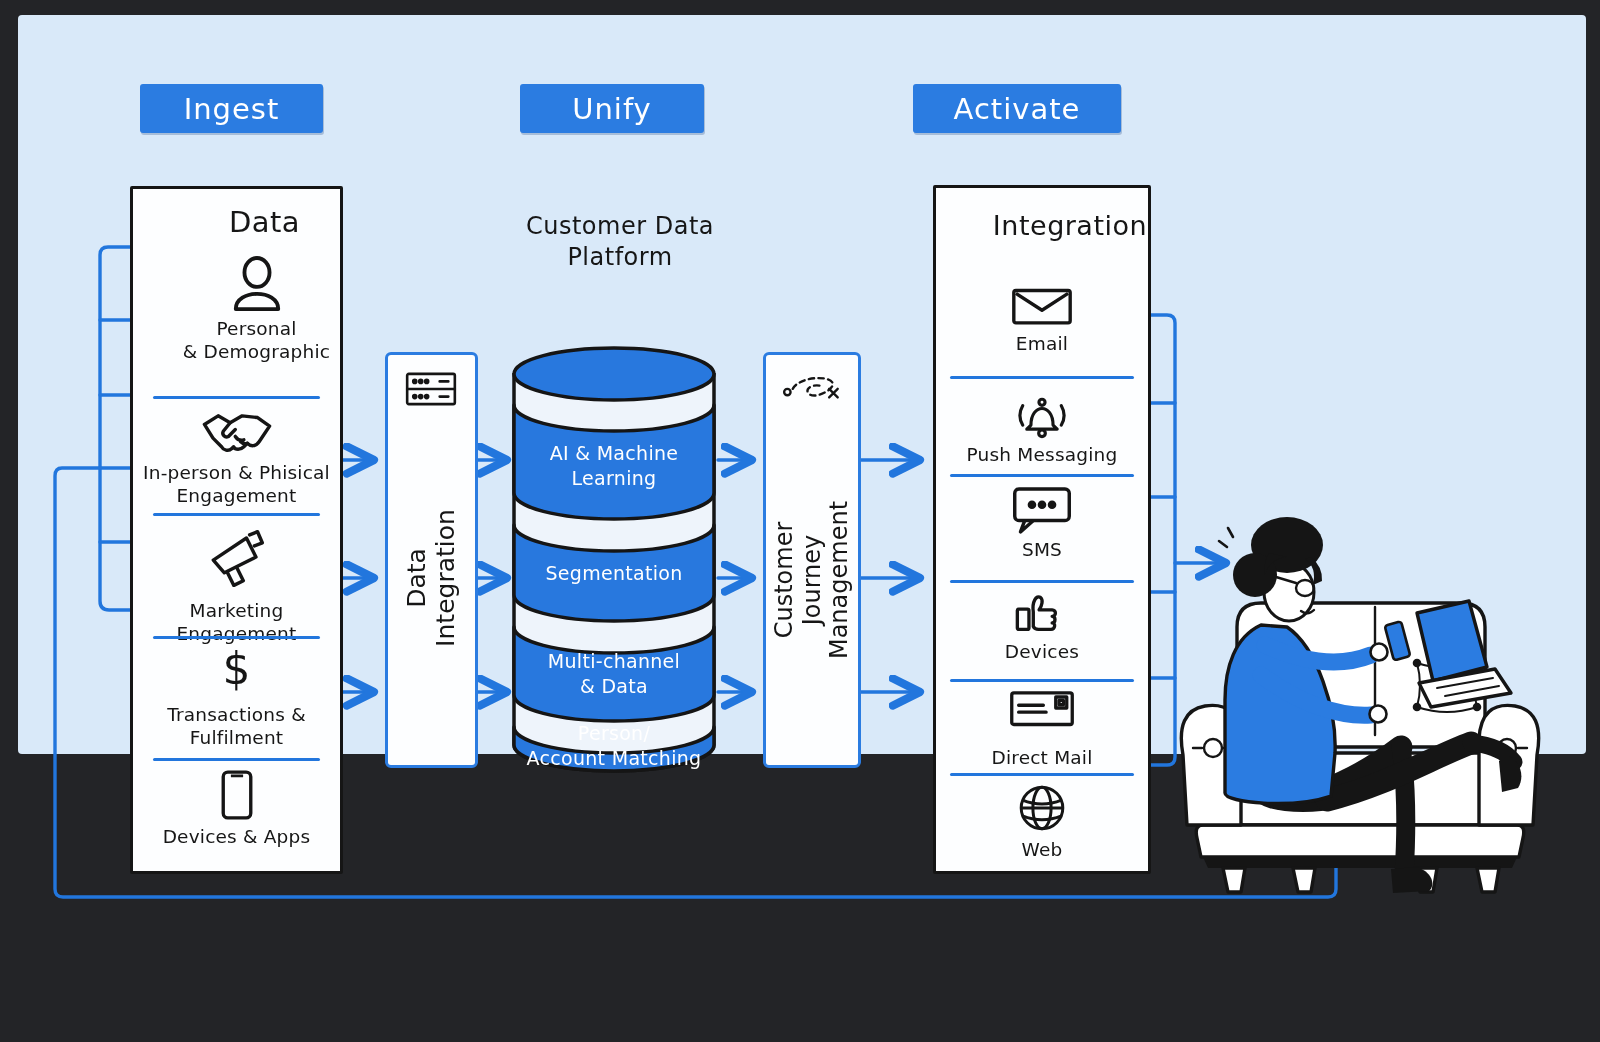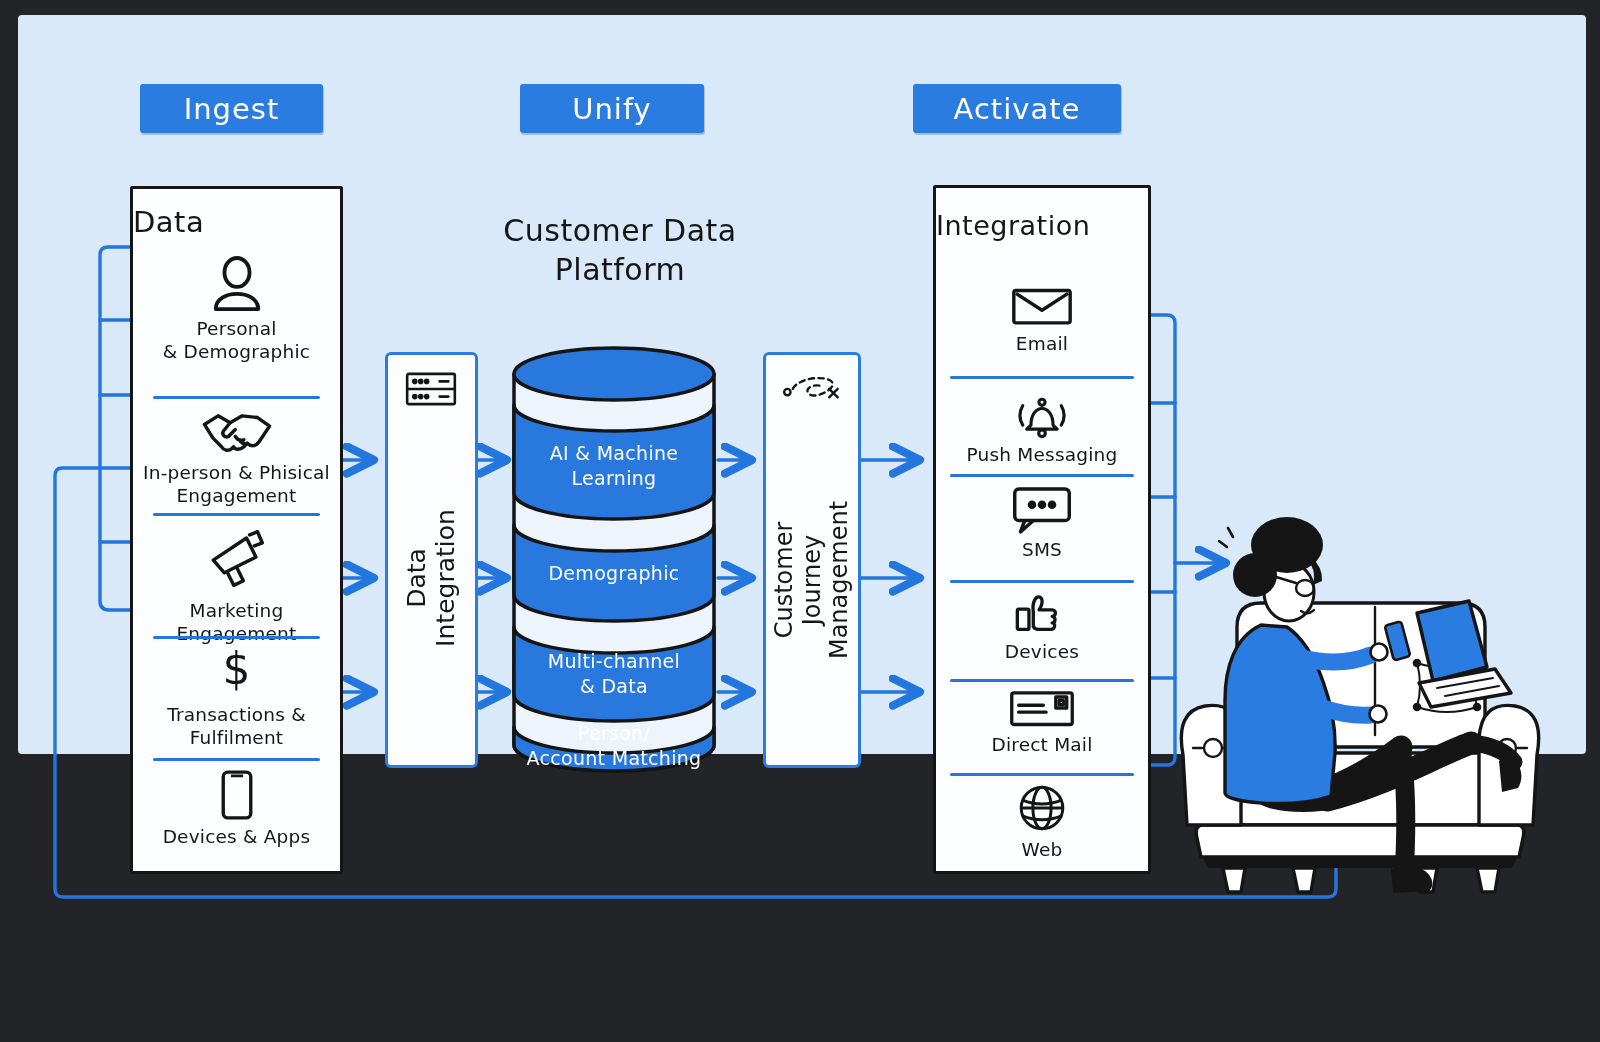--- a/index.html
+++ b/index.html
@@ -7,34 +7,34 @@
   #frame{position:absolute;left:0;top:0;width:1600px;height:1042px;background:#232427;}
   #canvas{position:absolute;left:18px;top:15px;width:1568px;height:739px;background:#d9e9f9;border-radius:4px;}
   .abs{position:absolute;}
   
   .stage-btn{position:absolute;top:69px;height:49px;background:#2b7ce1;color:#fff;
     display:flex;align-items:center;justify-content:center;font-size:29px;font-weight:500;
     letter-spacing:1px;border-radius:3px;box-shadow:1px 2px 0 rgba(20,60,120,.25);}
   
   .ink-box{position:absolute;background:#fdfeff;border:3.5px solid #151515;border-radius:2px;}
   .blue-box{position:absolute;background:#fdfeff;border:3px solid #2b7ce1;border-radius:6px;}
-  .box-title{position:absolute;left:0;width:100%;text-align:left;font-size:29px;font-weight:500;
-    color:#161616;letter-spacing:.5px;}
+  .box-title{position:absolute;left:0;width:100%;text-align:center;font-size:29px;font-weight:500;
+    color:#161616;letter-spacing:.5px;padding-left:28px;}
   .sec{position:absolute;left:0;width:100%;display:flex;flex-direction:column;align-items:center;justify-content:flex-start;}
   .sec .lbl{font-size:18.5px;font-weight:500;color:#161616;text-align:center;line-height:1.25;
     white-space:pre-line;margin-top:4px;letter-spacing:.2px;}
   .divider{position:absolute;height:3px;background:#2276dd;border-radius:3px;}
   .ml{white-space:pre-line;}
   
   .vlabel{position:absolute;left:50%;top:50%;transform:translate(-50%,-50%) rotate(-90deg);
     font-size:25px;font-weight:500;color:#161616;text-align:center;line-height:1.15;white-space:pre-line;}
   
   .db-label{position:absolute;width:190px;text-align:center;color:#fff;font-size:19px;font-weight:500;
     line-height:1.3;white-space:pre-line;letter-spacing:.3px;}
-  #cdp-title{position:absolute;left:462px;top:196px;width:280px;text-align:center;font-size:30px;
+  #cdp-title{position:absolute;left:462px;top:196px;width:280px;text-align:center;font-size:24px;
     font-weight:500;color:#161616;line-height:1.3;white-space:pre-line;letter-spacing:.5px;}
   svg{display:block;}
   .icon{flex:0 0 auto;}
 </style>
 </head>
 <body>
 
 <div id="frame">
 <div id="canvas">
 
@@ -88,21 +88,21 @@
   <div class="stage-btn" style="left:895px;width:208px;">
         <span>Activate</span>
       </div>
 
   <div id="cdp-title" class="ml">Customer Data
 Platform</div>
 
   <div class="ink-box" style="left:112px;top:171px;width:207px;height:682px;">
     <div class="box-title" style="top:16px;">Data</div>
 
-    <div class="sec" style="top:66px;height:140px;">
+    <div class="sec" style="top:66px;height:140px;padding-left:20px;">
       <svg class="icon" width="54" height="58" viewBox="0 0 28 30" fill="none" stroke="#151515" stroke-width="2" stroke-linejoin="round">
         <ellipse cx="14" cy="9" rx="6.5" ry="7.5"></ellipse>
             <path d="M3,28 C3,17.5 25,17.5 25,28 Z"></path>
       </svg>
       <div class="lbl">Personal
 &amp; Demographic</div>
     </div>
     <div class="divider" style="left:20px;width:167px;top:207px;"></div>
 
     <div class="sec" style="top:220px;height:118px;">
@@ -163,21 +163,21 @@
       <path d="M8,30 L8,402 A100,26 0 0 0 208,402 L208,30" fill="#eef4fb"></path>
       <path d="M8,62  A100,26 0 0 0 208,62  L208,150 A100,26 0 0 1 8,150 Z" fill="#2878de"></path>
       <path d="M8,182 A100,26 0 0 0 208,182 L208,252 A100,26 0 0 1 8,252 Z" fill="#2878de"></path>
       <path d="M8,284 A100,26 0 0 0 208,284 L208,352 A100,26 0 0 1 8,352 Z" fill="#2878de"></path>
       <path d="M8,384 A100,26 0 0 0 208,384 L208,402 A100,26 0 0 1 8,402 Z" fill="#2878de"></path>
       <ellipse cx="108" cy="31" rx="100" ry="26" fill="#2878de"></ellipse>
     </g>
   </svg>
   <div class="db-label" style="left:501px;top:426px;">AI &amp; Machine
 Learning</div>
-  <div class="db-label" style="left:501px;top:546px;">Demographic</div>
+  <div class="db-label" style="left:501px;top:546px;">Segmentation</div>
   <div class="db-label" style="left:501px;top:634px;">Multi-channel
 &amp; Data</div>
   <div class="db-label" style="left:501px;top:706px;">Person/
 Account Matching</div>
 
   <div class="blue-box" style="left:745px;top:337px;width:92px;height:410px;">
     <svg class="abs" style="left:16px;top:18px;" width="60" height="36" viewBox="0 0 56 32" fill="none" stroke="#151515" stroke-width="2.2" stroke-linecap="round">
       <circle cx="5" cy="17" r="3"></circle>
       <path d="M10,14 C16,3 42,1 47,8 C51,14 28,26 24,17 C22,12 32,9 38,12" stroke-dasharray="5 4"></path>
       <path d="M44,14 l8,8 M52,14 l-8,8"></path>
@@ -223,21 +223,21 @@
 
     <div class="sec" style="top:400px;height:86px;">
       <svg class="icon" width="58" height="48" viewBox="0 0 40 32" fill="none" stroke="#151515" stroke-width="2.3" stroke-linejoin="round">
         <rect x="3" y="14" width="8" height="14" rx="1"></rect>
         <path d="M14,16 c-1,-7 2,-12 5,-10 c2,1.5 1,6 -1,8.5 l9,0 c3,0 3,4.5 0,4.5 c2.6,0 2.6,4.5 0,4.5 c2.6,0 2.2,4.5 -0.8,4.5 l-8.7,0 c-2,0 -3,-1 -3.5,-2 z"></path>
       </svg>
       <div class="lbl">Devices</div>
     </div>
     <div class="divider" style="left:14px;width:184px;top:491px;"></div>
 
-    <div class="sec" style="top:499px;height:82px;">
+    <div class="sec" style="top:499px;height:82px;justify-content:space-between;">
       <svg class="icon" width="66" height="42" viewBox="0 0 48 30" fill="none" stroke="#151515" stroke-width="2.4" stroke-linejoin="round" stroke-linecap="round">
         <rect x="2" y="4" width="44" height="23" rx="1.5"></rect>
         <path d="M7,13 h18 M7,18 h20"></path>
         <rect x="34" y="7" width="8" height="8"></rect>
             <rect x="36.4" y="9.4" width="3.2" height="3.2"></rect>
       </svg>
       <div class="lbl">Direct Mail</div>
     </div>
     <div class="divider" style="left:14px;width:184px;top:585px;"></div>
 

